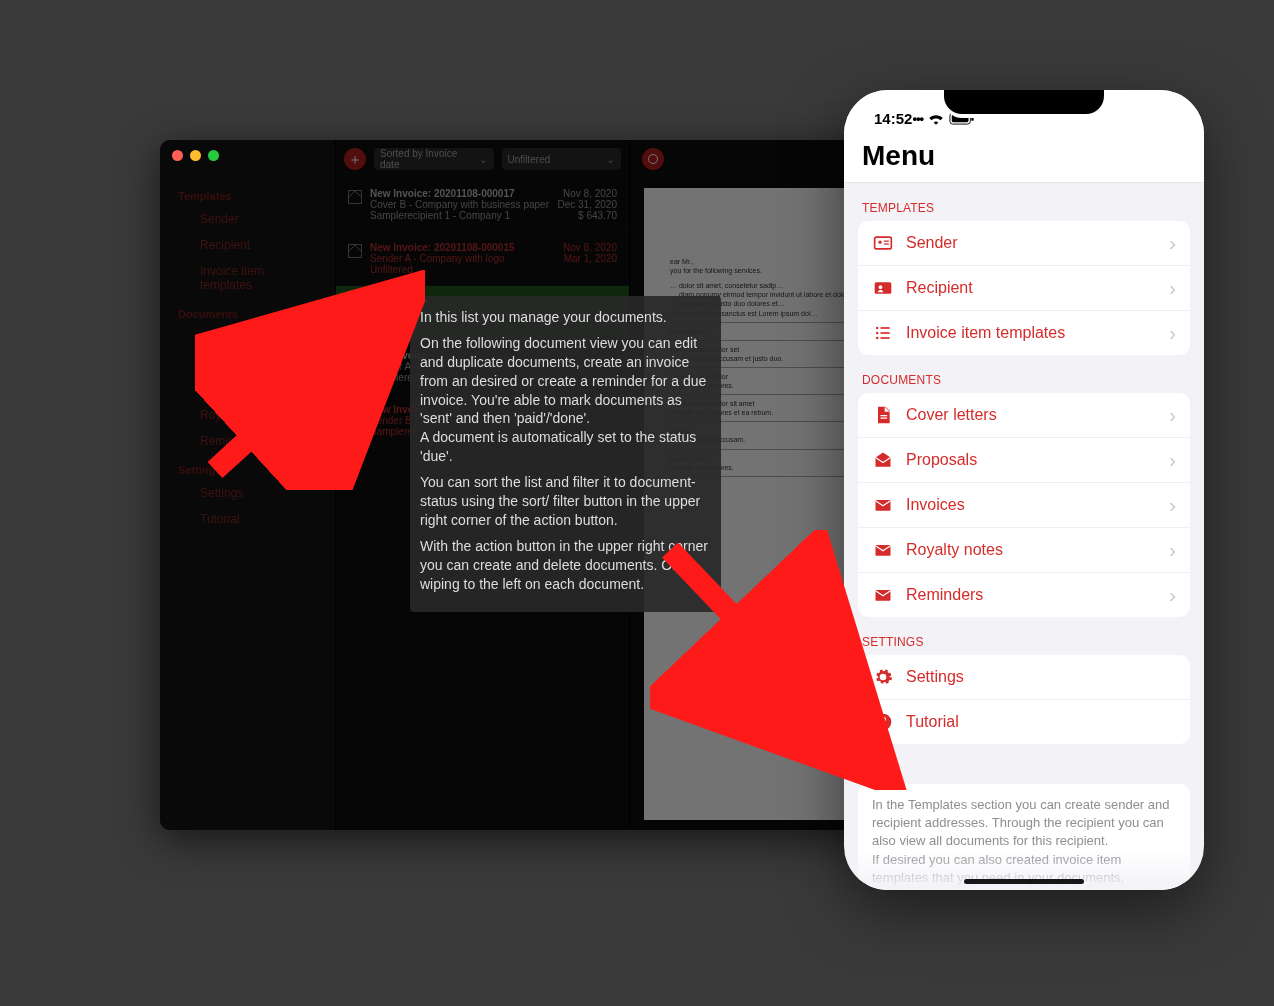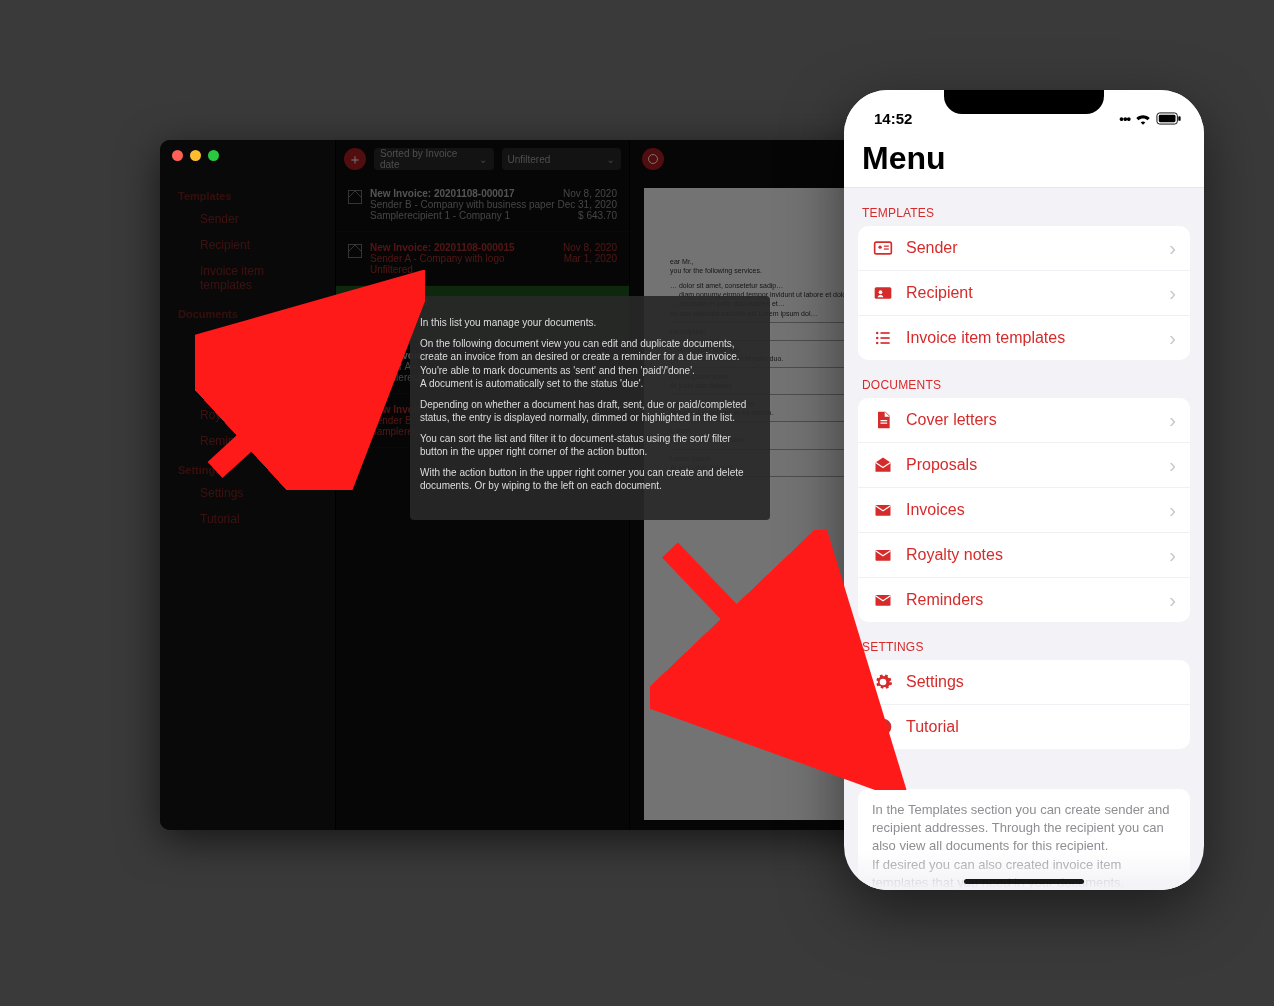--- a/index.html
+++ b/index.html
@@ -151,26 +151,26 @@
   .doc-preview .addr-block { position:absolute; top: 30px; right: 26px; font-size: 6px; text-align: left; line-height:1.4; }
   .doc-preview .rule { border-top: 1px solid #aaa; margin: 4px 0; }
   .doc-preview .footer { margin-top: auto; font-size: 6px; }
   .doc-preview .sig { font-family: cursive; font-size: 14px; margin-top: 6px; }
 
   
   .mac-tooltip {
     position: absolute;
     left: 410px;
     top: 296px;
-    width: 360px;
+    width: 311px;
     background: rgba(40,40,40,0.92);
     color: #ddd;
-    font-size: 10px;
+    font-size: 14px;
     line-height: 1.35;
-    padding: 20px 10px;
+    padding: 12px 10px;
     border-radius: 4px;
     z-index: 90;
   }
   .mac-tooltip p { margin-bottom: 7px; }
 
   
   .arrow {
     position: absolute;
     z-index: 200;
     pointer-events: none;
@@ -200,34 +200,34 @@
     z-index: 5;
   }
   .iphone .notch::after{
     content:""; position:absolute; inset:0;
     background:#000; border-bottom-left-radius:18px; border-bottom-right-radius:18px;
     top:-2px; height:26px;
   }
   .iphone .statusbar {
     height: 44px;
     background: #fff;
-    display: flex; align-items: center; justify-content: space-between;
+    display: flex; align-items: center; justify-content: flex-start;
     padding: 12px 22px 0 30px;
     font-size: 15px; font-weight: 600;
     position: relative; z-index: 2;
   }
   .status-right { display:flex; align-items:center; gap:4px; }
   .status-right svg { display:block; }
 
   .iphone .header {
     background: #fff;
     padding: 6px 18px 10px 18px;
     border-bottom: 1px solid #e5e5ea;
   }
-  .iphone .header h1 { font-size: 32px; font-weight: 700; }
+  .iphone .header h1 { font-size: 28px; font-weight: 700; }
 
   .iphone .scroll {
     flex: 1;
     overflow: hidden;
     padding: 0 14px 0 14px;
   }
   .section-hd {
     font-size: 12px;
     color: #d62b2b;
     font-weight: 400;
@@ -369,21 +369,21 @@
     <div class="mac-list">
 
       <div class="mac-card">
         <span class="env"></span>
         <div class="body">
           <div class="line">
               <span class="title">New Invoice: 20201108-000017</span>
               <span class="meta-top">Nov 8, 2020</span>
             </div>
           <div class="line">
-              <span>Sender B - Company with business paper</span>
+              <span>Cover B - Company with business paper</span>
               <span>Dec 31, 2020</span>
             </div>
           <div class="line">
               <span>Samplerecipient 1 - Company 1</span>
               <span>$ 643.70</span>
             </div>
         </div>
       </div>
 
       <div class="mac-card red">
@@ -510,21 +510,20 @@
     </div>
   </div>
 
   <div class="mac-dimmer"></div>
 </div>
 
 <div class="mac-tooltip">
   <p>In this list you manage your documents.</p>
   <p style="white-space:pre-line">On the following document view you can edit and duplicate documents, create an invoice from an desired or create a reminder for a due invoice. You're able to mark documents as 'sent' and then 'paid'/'done'.
 A document is automatically set to the status 'due'.</p>
-  <p>Depending on whether a document has draft, sent, due or paid/completed status, the entry is displayed normally, dimmed or highlighted in the list.</p>
   <p>You can sort the list and filter it to document-status using the sort/ filter button in the upper right corner of the action button.</p>
   <p>With the action button in the upper right corner you can create and delete documents. Or by wiping to the left on each document.</p>
 </div>
 
 <svg class="arrow" style="left:195px; top:270px;" width="230" height="220">
   <defs>
       <marker id="ah1" markerWidth="12" markerHeight="12" refX="9" refY="6" orient="auto">
         <path d="M0,0 L12,6 L0,12 Z" fill="#ff1a1a"></path>
       </marker>
     </defs>

